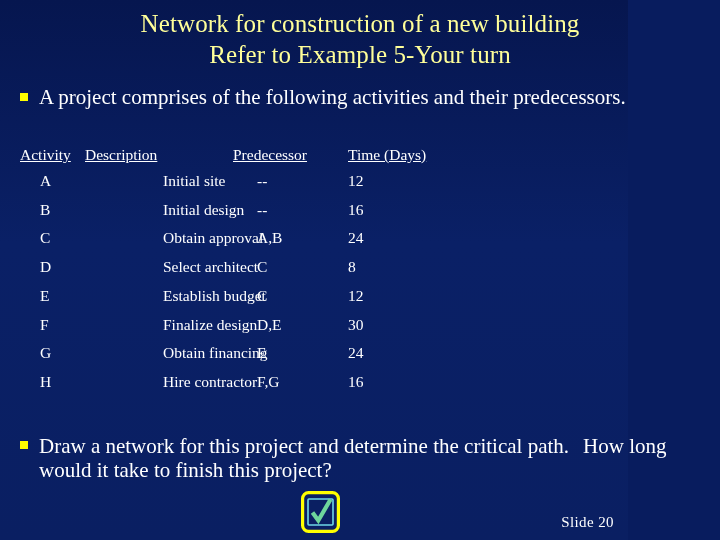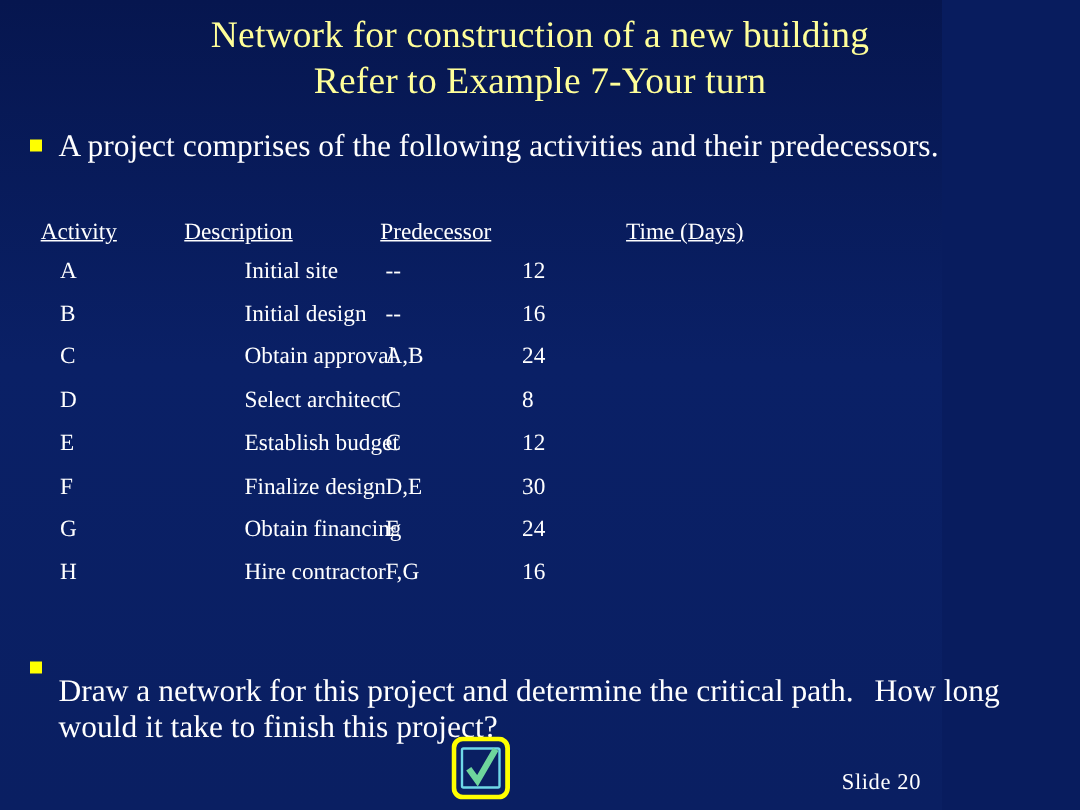--- a/index.html
+++ b/index.html
@@ -53,21 +53,21 @@
   }
   .bullet-text {
     font-size: 21px;
     line-height: 22px;
     color: #FFFFFF;
   }
 
   #bullet-intro { top: 86px; left: 20px; width: 680px; }
   #bullet-draw  { top: 434px; left: 20px; width: 685px; }
 
-  #bullet-draw .bullet-text { line-height: 24px; margin-top: 14px; }
+  #bullet-draw .bullet-text { line-height: 24px; }
 
   .gapspace { display: inline-block; width: 14px; }
 
   
   .table-wrap {
     position: absolute;
     top: 143px;
     left: 20px;
     width: 545px;
     color: #FFFFFF;
@@ -82,21 +82,21 @@
   table.activities td {
     padding: 0;
     font-weight: normal;
     font-size: 15.5px;
     line-height: 28.7px;
     color: #FFFFFF;
     white-space: nowrap;
   }
   table.activities thead th {
     text-decoration: underline;
-    text-align: center;
+    text-align: left;
     line-height: 24px;
     vertical-align: bottom;
   }
   .col-activity { width: 65px; }
   .col-desc     { width: 148px; }
   .col-pred     { width: 115px; }
   .col-time     { width: 217px; }
 
   thead th.h-activity { padding-left: 0px; }
   thead th.h-desc     { padding-left: 0px; margin-left: 29px; }
@@ -128,21 +128,21 @@
     letter-spacing: 0.4px;
   }
 </style>
 </head>
 <body>
 
 <div class="slide">
 
   <div class="title-block">
     <span class="title-line">Network for construction of a new building</span>
-    <span class="title-line">Refer to Example 7-Your turn</span>
+    <span class="title-line">Refer to Example 5-Your turn</span>
   </div>
 
   <div class="bullet-row" id="bullet-intro">
     <span class="bullet-mark"></span>
     <span class="bullet-text">A project comprises of the following activities and their predecessors.</span>
   </div>
 
   <div class="table-wrap">
     <table class="activities">
       <colgroup>

